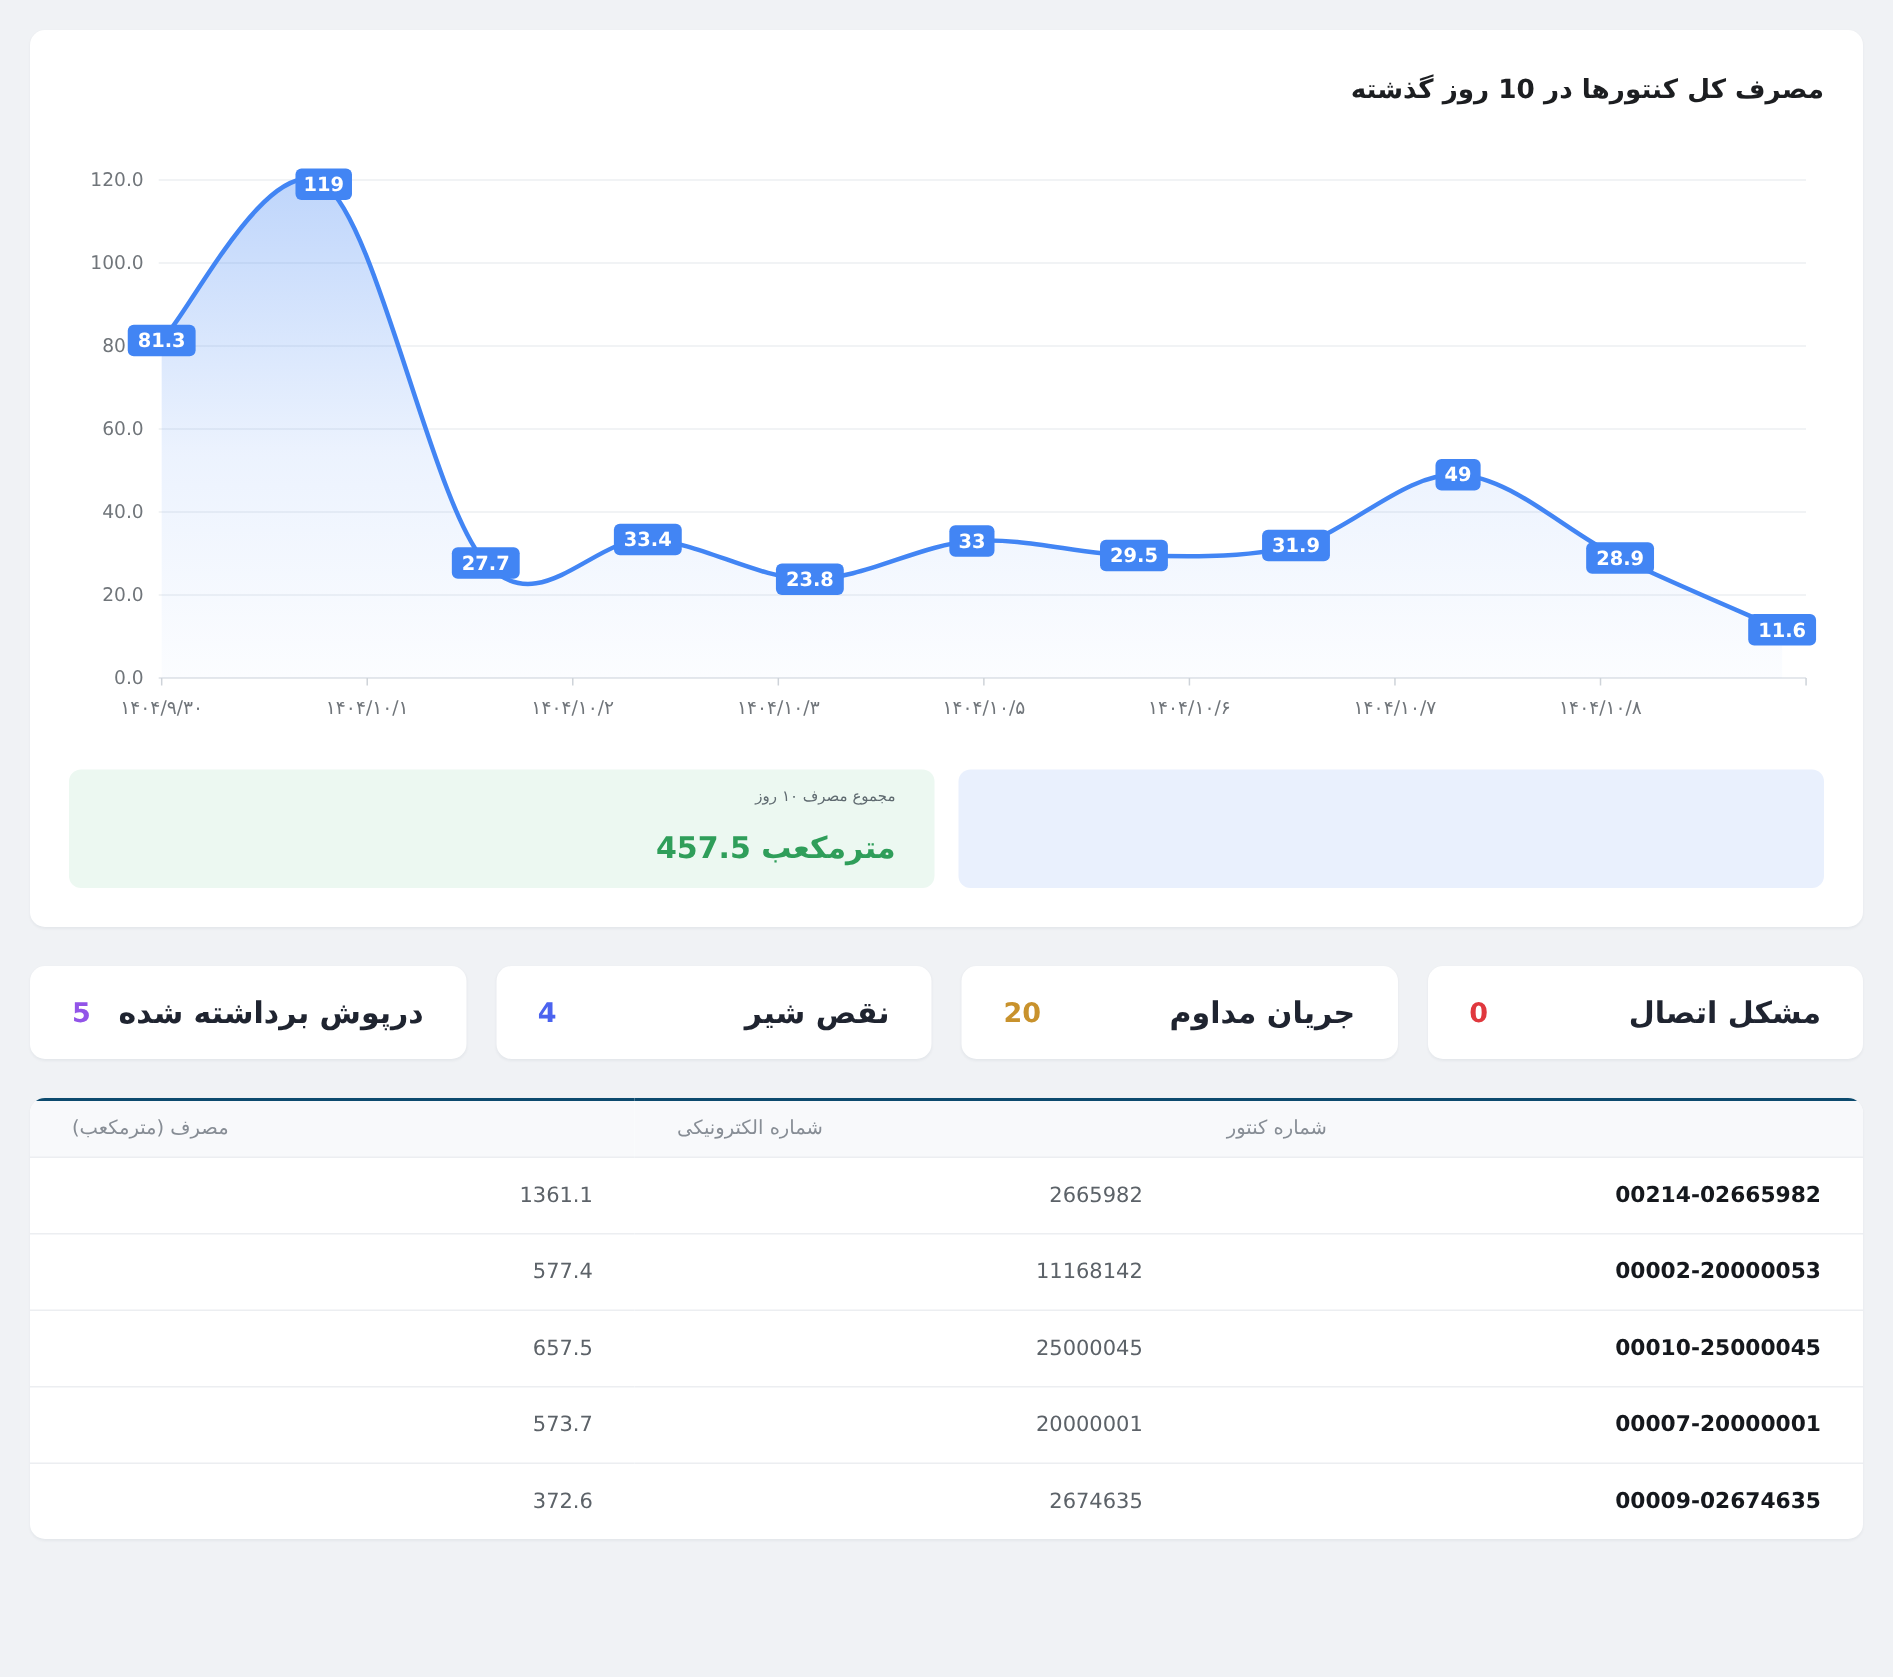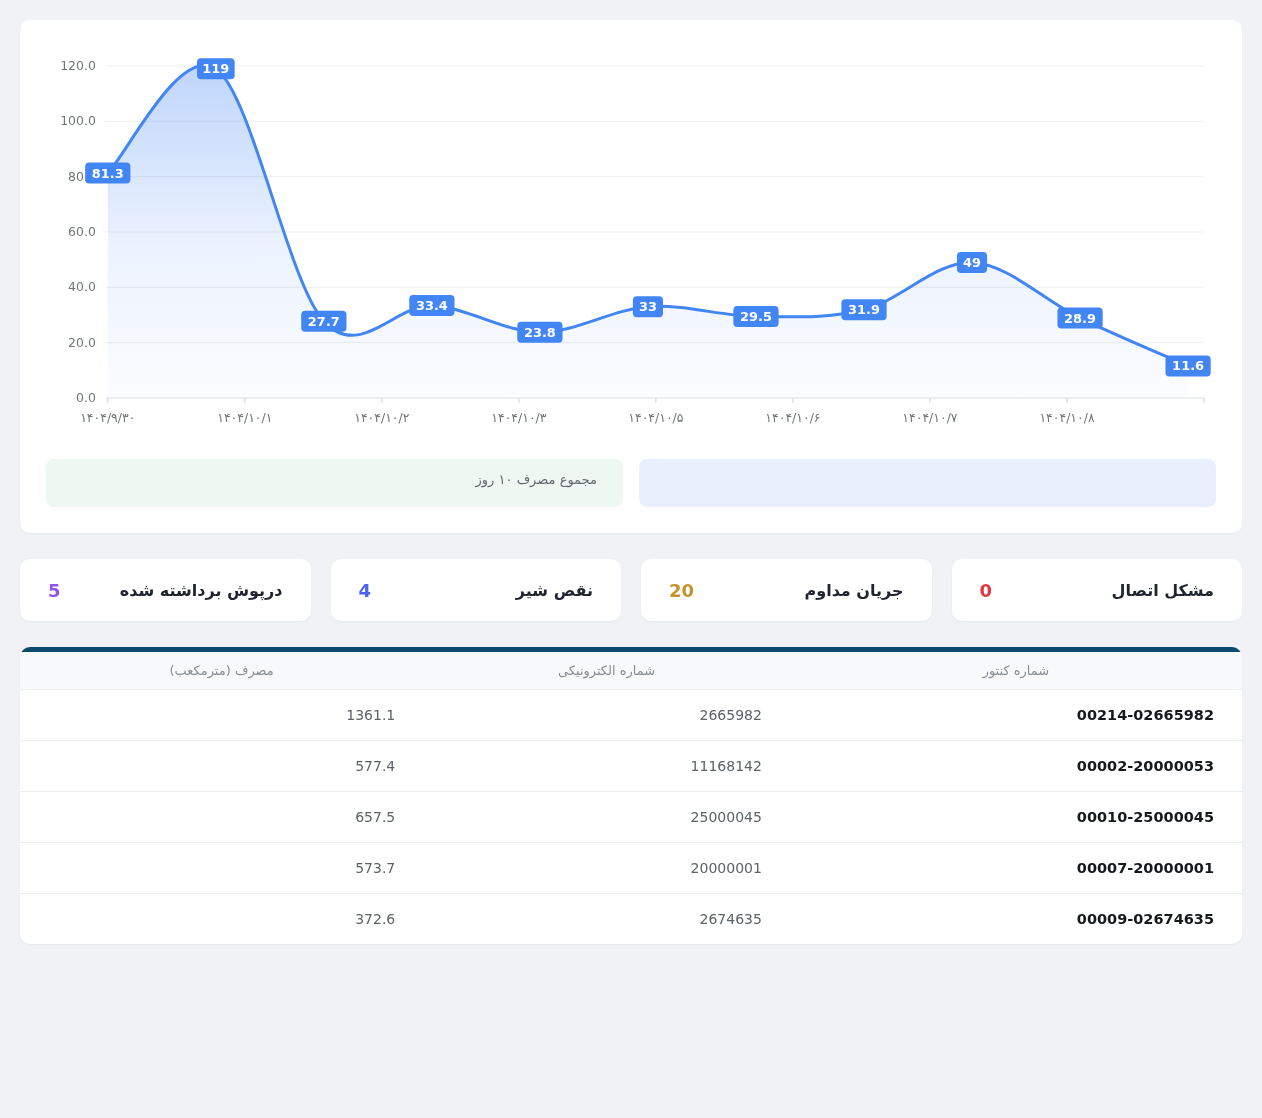--- a/index.html
+++ b/index.html
@@ -31,79 +31,80 @@
     display:flex;
     gap:16px;
     margin-top:22px;
   }
   .summary-box {
     flex:1;
     border-radius:8px;
     padding:13px 26px 15px 26px;
     text-align:right;
   }
-  .summary-label { font-size:13px; color:#5f6a70; margin-bottom:5px; }
+  .summary-label { font-size:10px; color:#5f6a70; margin-bottom:16px; }
   .summary-value { font-size:20px; font-weight:700; direction:ltr; text-align:right; }
   .summary-value span { unicode-bidi:embed; }
   
   .stats-row {
     display:flex;
     gap:20px;
     margin:26px 0;
   }
   .stat-card {
     flex:1;
     height:62px;
     display:flex;
     align-items:center;
     justify-content:space-between;
     padding:0 28px;
     background:#fff;
     border-radius:10px;
     box-shadow:0 1px 2px rgba(20,30,50,0.05);
   }
-  .stat-label { font-size:16px; font-weight:700; color:#1f2430; }
+  .stat-label { font-size:20px; font-weight:700; color:#1f2430; }
   .stat-value { font-size:18px; font-weight:700; }
   
   .table-card { padding:0; overflow:hidden; }
   .table-title {
     font-size:16.5px;
     font-weight:700;
     color:#1c1e21;
     text-align:right;
     padding:24px 28px 20px 28px;
   }
   table { width:100%; border-collapse:collapse; table-layout:fixed; }
   thead tr { background:#f8f9fb; }
   th {
     font-size:13px;
     font-weight:400;
     color:#878d95;
-    text-align:center;
+    text-align:left;
     padding:11px 28px;
-    border-top:5px solid #0c4a6e;
+    border-top:2px solid #0c4a6e;
     border-bottom:1px solid #eceef1;
   }
   td {
     font-size:14px;
     color:#5c6268;
     text-align:right;
     padding:17px 28px;
     border-bottom:1px solid #eceef1;
   }
   tbody tr:last-child td { border-bottom:none; }
   td.meter-no { font-weight:700; color:#15181d; font-size:14.5px; }
   col.c-meter { width:37%; }
   col.c-elec  { width:30%; }
   col.c-cons  { width:33%; }
 </style>
 </head>
 <body>
 
 <section class="card chart-card">
+  <h2 class="chart-title">مصرف کل کنتورها در 10 روز گذشته</h2>
 
   <div class="chart-wrap">
     <svg id="consumption-chart" preserveAspectRatio="none" viewBox="0 0 1174 395">
         <defs>
           <linearGradient id="areaGrad" x1="0" y1="0" x2="0" y2="1">
             <stop offset="0%" stop-color="rgba(66,133,244,0.34)"></stop>
             <stop offset="55%" stop-color="rgba(66,133,244,0.10)"></stop>
             <stop offset="100%" stop-color="rgba(66,133,244,0.02)"></stop>
           </linearGradient>
         </defs>
@@ -163,20 +164,24 @@
         <rect x="1123.3" y="313.40666666666664" width="45.4" height="21" rx="4" fill="#4285f4"></rect>
         <text x="1146" y="328.40666666666664" text-anchor="middle" fill="#ffffff" font-size="13" font-weight="bold">11.6</text>
       </svg>
   </div>
 
   <div class="summary-row">
     <div class="summary-box" id="avg-box" style="background: rgb(233, 240, 253);">
     </div>
     <div class="summary-box" id="total-box" style="background: rgb(236, 248, 241);">
       <div class="summary-label">مجموع مصرف ۱۰ روز</div>
+      <div class="summary-value" id="total-value" style="color: rgb(47, 158, 90);">
+        <span>457.5</span>
+        <span>مترمکعب</span>
+      </div>
     </div>
   </div>
 </section>
 
 <section class="stats-row">
   <div class="stat-card">
     <span class="stat-label">مشکل اتصال</span>
     <span class="stat-value" style="color: rgb(224, 56, 62);">0</span>
   </div>
   <div class="stat-card">

